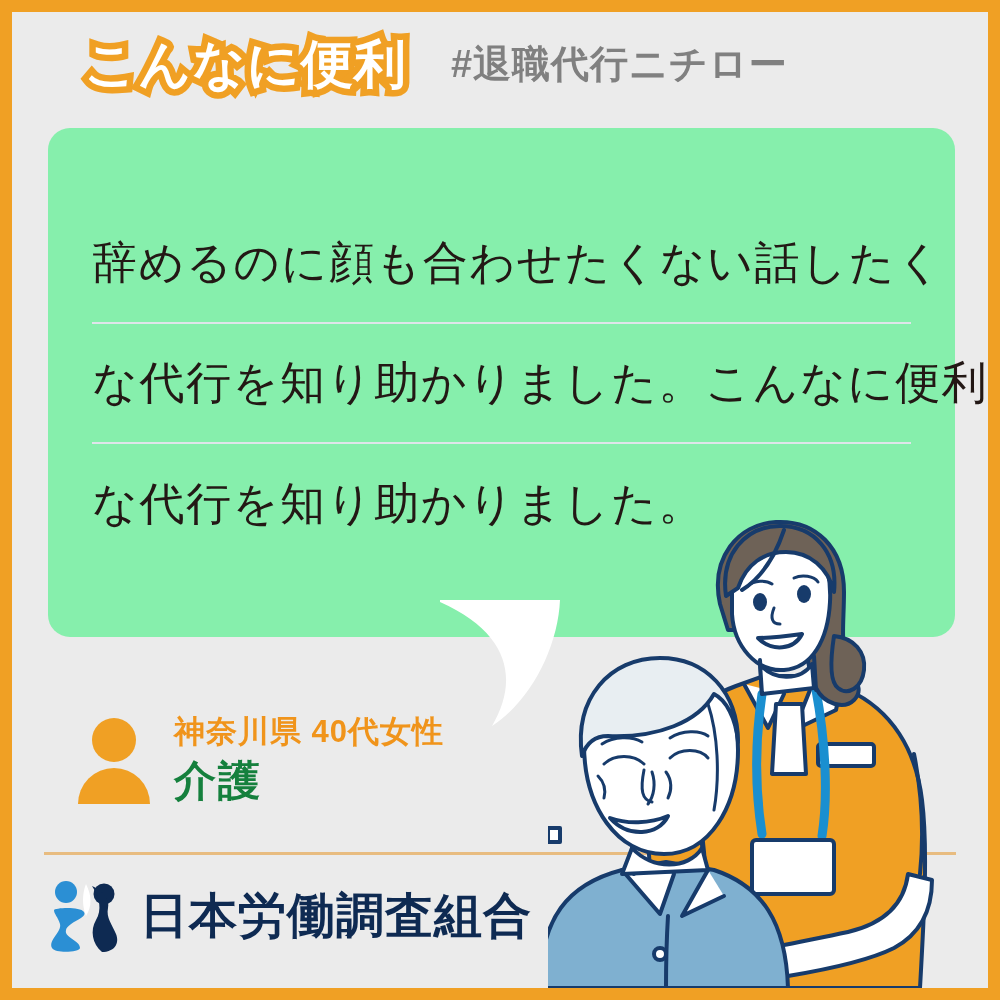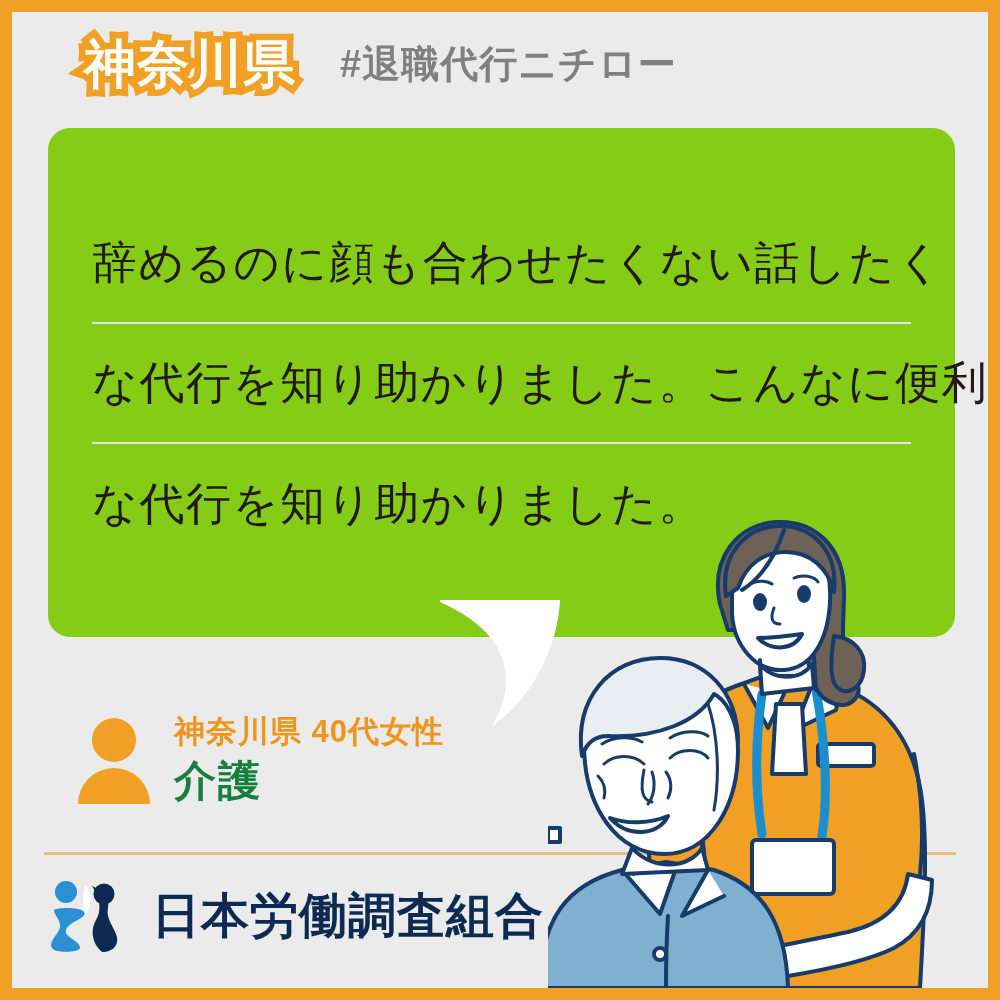--- a/index.html
+++ b/index.html
@@ -57,21 +57,21 @@
     line-height: 1;
   }
 
   
   .bubble {
     position: absolute;
     left: 48px;
     top: 128px;
     width: 907px;
     height: 509px;
-    background: #84cc16;
+    background: #86efac;
     border-radius: 22px;
     z-index: 10;
   }
   .bubble-tail {
     position: absolute;
     left: 440px;
     top: 600px;
     width: 180px;
     height: 130px;
     z-index: 11;
@@ -149,21 +149,21 @@
   .logo {
     position: absolute;
     left: 46px;
     top: 878px;
     display: flex;
     align-items: center;
     z-index: 30;
   }
   .logo-mark { width: 82px; height: 76px; }
   .logo-text {
-    margin-left: 24px;
+    margin-left: 12px;
     font-size: 48px;
     font-weight: bold;
     color: #0e2a52;
     letter-spacing: 1px;
     line-height: 1;
     white-space: nowrap;
   }
 
   
   .illustration {
@@ -179,21 +179,21 @@
 <body>
 
 <div id="canvas">
 
   <div class="frame-edge frame-top"></div>
   <div class="frame-edge frame-bottom"></div>
   <div class="frame-edge frame-left"></div>
   <div class="frame-edge frame-right"></div>
 
   <div class="header">
-    <div class="title-badge">神奈川県</div>
+    <div class="title-badge">こんなに便利</div>
     <div class="title-hash">#退職代行ニチロー</div>
   </div>
 
   <div class="bubble">
     <div class="quote">
       <div class="quote-line">辞めるのに顔も合わせたくない話したく</div>
       <div class="quote-line">な代行を知り助かりました。こんなに便利</div>
       <div class="quote-line last">な代行を知り助かりました。</div>
     </div>
   </div>

